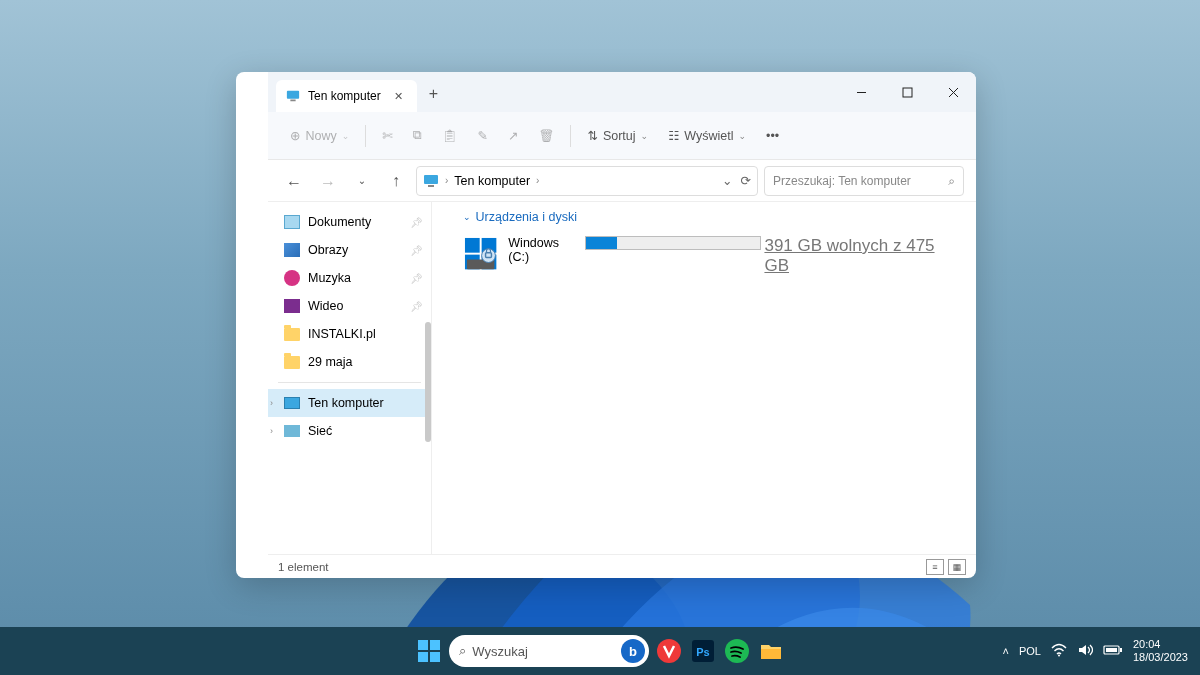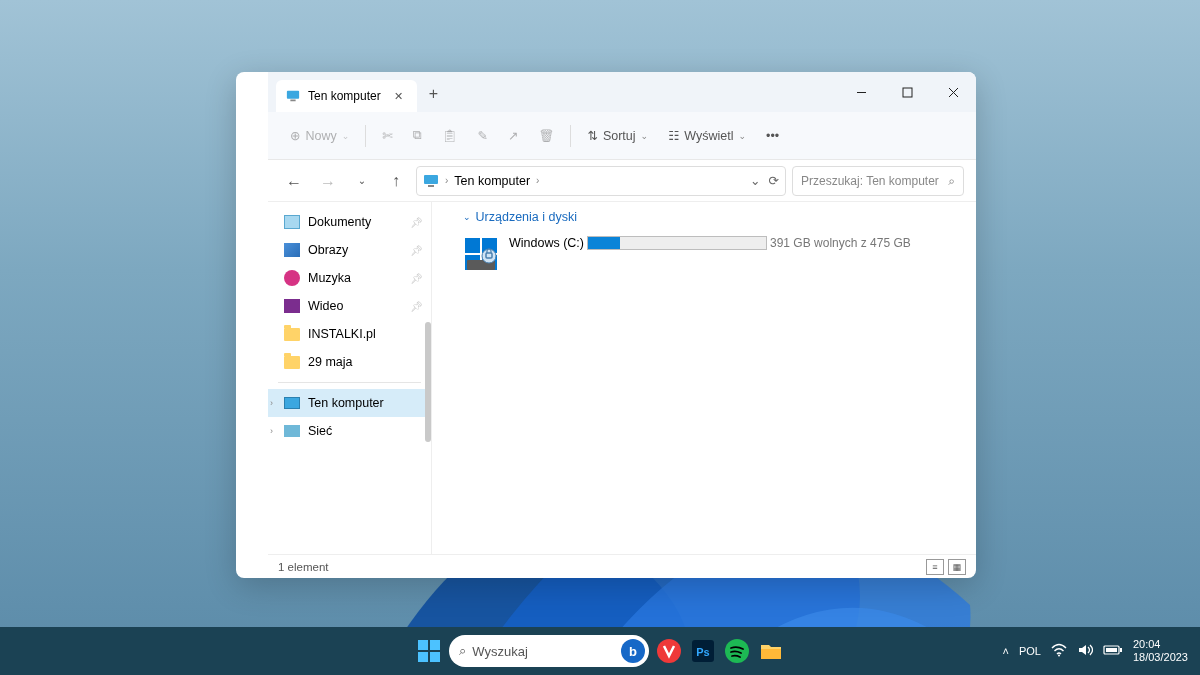--- a/index.html
+++ b/index.html
@@ -21,41 +21,41 @@
 .tbtn{height:32px;padding:0 8px;display:flex;align-items:center;gap:5px;font-size:12.5px;color:#555;border-radius:4px;}
 .tbtn.dis{opacity:.45;}
 .tbtn .chev{font-size:9px;color:#888;}
 .tsep{width:1px;height:22px;background:#ddd;margin:0 4px;}
 
 .navrow{height:42px;display:flex;align-items:center;padding:0 12px;gap:6px;border-bottom:1px solid #eee;}
 .nbtn{width:28px;height:28px;display:flex;align-items:center;justify-content:center;color:#555;border-radius:4px;}
 .addr{flex:1;height:30px;border:1px solid #ddd;border-radius:4px;display:flex;align-items:center;padding:0 6px;font-size:12.5px;gap:6px;}
 .addr .chev-r{color:#888;font-size:10px;}
 .addr-end{margin-left:auto;display:flex;gap:8px;color:#666;}
-.search{width:172px;height:30px;border:1px solid #ddd;border-radius:4px;display:flex;align-items:center;padding:0 8px;font-size:12px;color:#888;justify-content:space-between;}
+.search{width:200px;height:30px;border:1px solid #ddd;border-radius:4px;display:flex;align-items:center;padding:0 8px;font-size:12px;color:#888;justify-content:space-between;}
 
 .body{flex:1;display:flex;min-height:0;gap:15px;}
 .sidebar{width:164px;border-right:1px solid #eee;padding:6px 0;font-size:12.5px;overflow:hidden;display:flex;flex-direction:column;position:relative;}
 .side-item{height:28px;display:flex;align-items:center;padding:0 8px 0 16px;gap:8px;position:relative;}
 .side-item .pin{position:absolute;right:8px;color:#bbb;font-size:10px;}
 .side-item.sel{background:#d6ecf9;}
 .side-item .exp{position:absolute;left:2px;font-size:9px;color:#888;}
 .side-divider{height:1px;background:#e5e5e5;margin:6px 10px;}
 .side-scroll{position:absolute;right:0;top:120px;width:6px;height:120px;background:#c9c9c9;border-radius:3px;}
 
 .content{flex:1;padding:8px 16px;font-size:12.5px;}
 .group-head{color:#1a6bbf;display:flex;align-items:center;gap:5px;margin-bottom:8px;}
 .group-head .chev{font-size:9px;}
 .drive{display:flex;gap:10px;padding:4px 0;}
 .drive-ico{width:36px;height:36px;position:relative;}
 .drive-info{display:flex;flex-direction:row;gap:3px;}
 .drive-name{font-size:12.5px;}
 .drive-bar{width:180px;height:14px;border:1px solid #bdbdbd;background:#eee;position:relative;}
 .drive-fill{height:100%;background:#0a84d8;}
-.drive-sub{font-size:12px;color:#777;}
+.drive-sub{font-size:17px;color:#777;text-decoration:underline;}
 
 .statusbar{height:24px;border-top:1px solid #eee;display:flex;align-items:center;padding:0 10px;font-size:11.5px;color:#555;justify-content:space-between;}
 .status-views{display:flex;gap:4px;}
 .status-views div{width:18px;height:16px;border:1px solid #999;display:flex;align-items:center;justify-content:center;font-size:9px;}
 
 .taskbar{position:absolute;bottom:0;left:0;right:0;height:48px;background:#1b4254;display:flex;align-items:center;justify-content:center;}
 .tb-center{display:flex;align-items:center;gap:6px;}
 .start{width:28px;height:28px;}
 .searchpill{width:200px;height:32px;background:#fff;border-radius:16px;display:flex;align-items:center;padding:0 4px 0 10px;gap:6px;font-size:13px;color:#555;}
 .searchpill .bing{width:24px;height:24px;background:#1668c7;border-radius:50%;display:flex;align-items:center;justify-content:center;color:#fff;font-weight:bold;margin-left:auto;}

